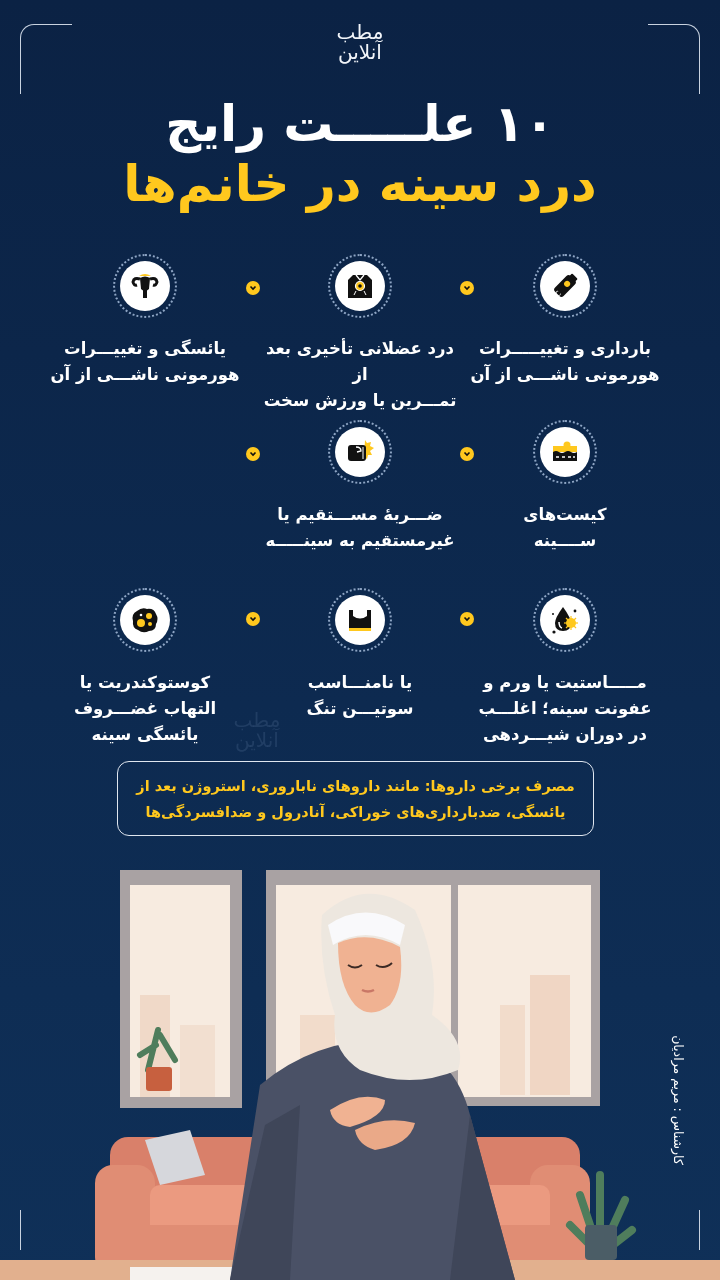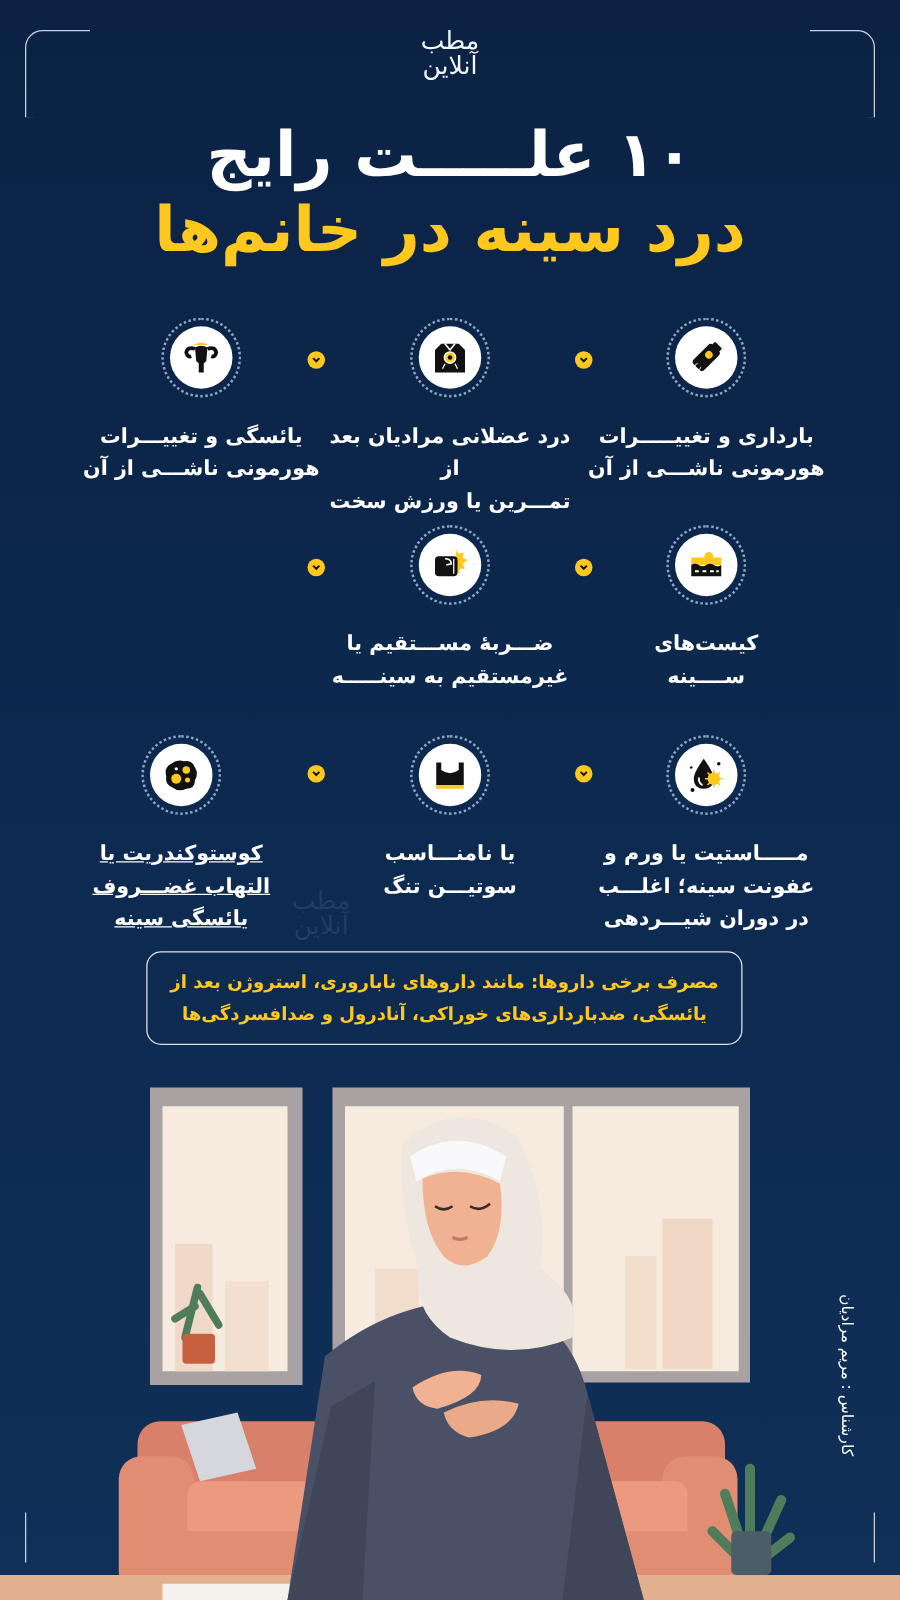--- a/index.html
+++ b/index.html
@@ -126,26 +126,26 @@
       <svg width="34" height="34" viewBox="0 0 34 34">
         <path d="M10 6 L24 6 L29 11 L29 29 L5 29 L5 11 Z" fill="#111"></path>
         <path d="M13 6 L17 11 L21 6" stroke="#fff" stroke-width="1.3" fill="none"></path>
         <circle cx="17" cy="17" r="4.5" fill="#ffc81e" stroke="#fff" stroke-width="1.2"></circle>
         <circle cx="17" cy="17" r="1.8" fill="#111"></circle>
         <path d="M13 22 L11 26 M21 22 L23 26" stroke="#fff" stroke-width="1"></path>
       </svg>
     </div>
       </div>
     <div class="cause-text">
-      <div>درد عضلانی مرادیان بعد از</div>
+      <div>درد عضلانی تأخیری بعد از</div>
       <div>تمـــرین یا ورزش سخت</div>
     </div>
   </div>
 
-  <div class="cause" style="left:61px; top:254px;">
+  <div class="cause" style="left:45px; top:254px;">
     <div class="icon-ring">
         <div class="icon-disc">
       <svg width="34" height="34" viewBox="0 0 34 34">
         <path d="M11 7 Q17 3 23 7" fill="#ffc81e"></path>
         <path d="M12 9 Q17 6 22 9 L21 20 Q17 24 13 20 Z" fill="#111"></path>
         <path d="M12 10 Q6 8 5 13 Q6 17 9 16" stroke="#111" stroke-width="3" fill="none"></path>
         <path d="M22 10 Q28 8 29 13 Q28 17 25 16" stroke="#111" stroke-width="3" fill="none"></path>
         <rect x="15" y="21" width="4" height="8" fill="#111"></rect>
       </svg>
     </div>
@@ -230,21 +230,21 @@
         <rect x="6" y="25" width="22" height="3" fill="#ffc81e"></rect>
       </svg>
     </div>
       </div>
     <div class="cause-text">
       <div>یا نامنـــاسب</div>
       <div>سوتیـــن تنگ</div>
     </div>
   </div>
 
-  <div class="cause" style="left:45px; top:588px;text-decoration:underline;">
+  <div class="cause" style="left:45px; top:588px;">
     <div class="icon-ring">
         <div class="icon-disc">
       <svg width="34" height="34" viewBox="0 0 34 34">
         <path d="M9 8 Q14 4 19 6 Q26 5 28 11 Q31 16 28 21 Q28 28 21 28 Q15 31 10 27 Q4 25 5 18 Q3 11 9 8 Z" fill="#111"></path>
         <circle cx="13" cy="20" r="4" fill="#ffc81e"></circle>
         <circle cx="21" cy="13" r="3" fill="#ffc81e"></circle>
         <circle cx="22" cy="21" r="2" fill="#ffc81e"></circle>
         <circle cx="13" cy="12" r="1.3" fill="#fff"></circle>
       </svg>
     </div>

